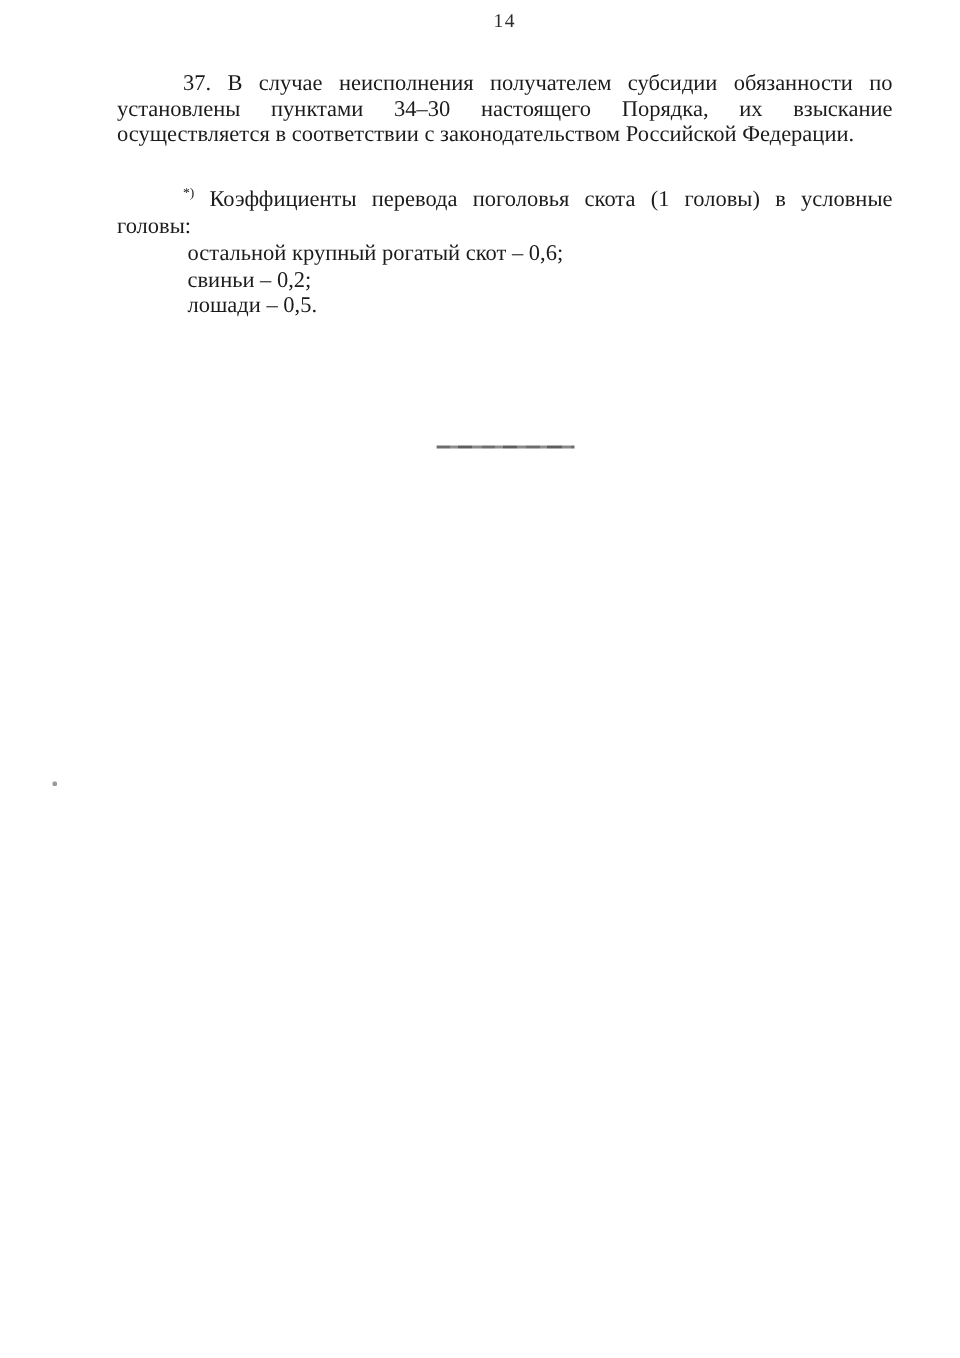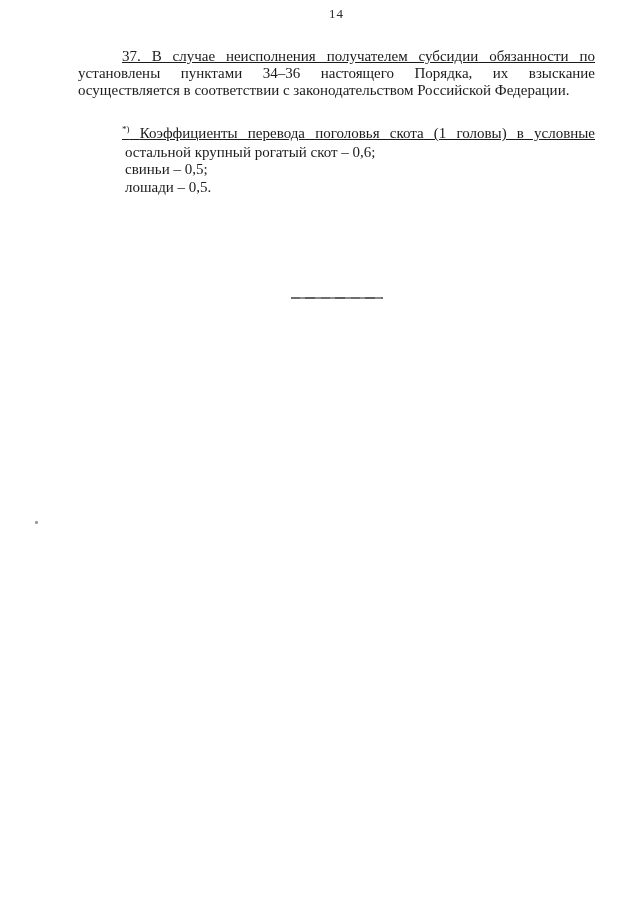--- a/index.html
+++ b/index.html
@@ -36,21 +36,20 @@
   .para-37 { top: 48px; }
   .footnote-block { top: 125px; line-height: 17.5px; }
   .line {
     text-align: justify;
   }
   .line.justify-full {
     text-align-last: justify;
   }
   .line.first-indent {
     text-indent: 44px;
-    text-decoration: underline;
   }
   .footnote-list {
     padding-left: 47px;
     margin-top: 1px;
   }
   sup.fn-marker {
     font-size: 9px;
     line-height: 0;
     vertical-align: super;
   }
@@ -85,32 +84,33 @@
 </style>
 </head>
 <body>
 
 <div class="page">
 
   <div class="page-number">14</div>
 
   <div class="body-text para-37">
     <div class="line justify-full first-indent">37. В случае неисполнения получателем субсидии обязанности по</div>
-    <div class="line justify-full">установлены пунктами 34–36 настоящего Порядка, их взыскание</div>
+    <div class="line justify-full">установлены пунктами 34–30 настоящего Порядка, их взыскание</div>
     <div class="line">осуществляется в соответствии с законодательством Российской Федерации.</div>
   </div>
 
   <div class="body-text footnote-block">
     <div class="line justify-full first-indent">
       <sup class="fn-marker">*)</sup>
       <span>Коэффициенты перевода поголовья скота (1 головы) в условные</span>
     </div>
+    <div class="line">головы:</div>
     <div class="footnote-list">
       <div class="line">остальной крупный рогатый скот – 0,6;</div>
-      <div class="line">свиньи – 0,5;</div>
+      <div class="line">свиньи – 0,2;</div>
       <div class="line">лошади – 0,5.</div>
     </div>
   </div>
 
   <div class="separator-line">
     <div class="rule"></div>
   </div>
 
   <div class="scan-artifact artifact-1"></div>
   <div class="scan-artifact artifact-2"></div>

